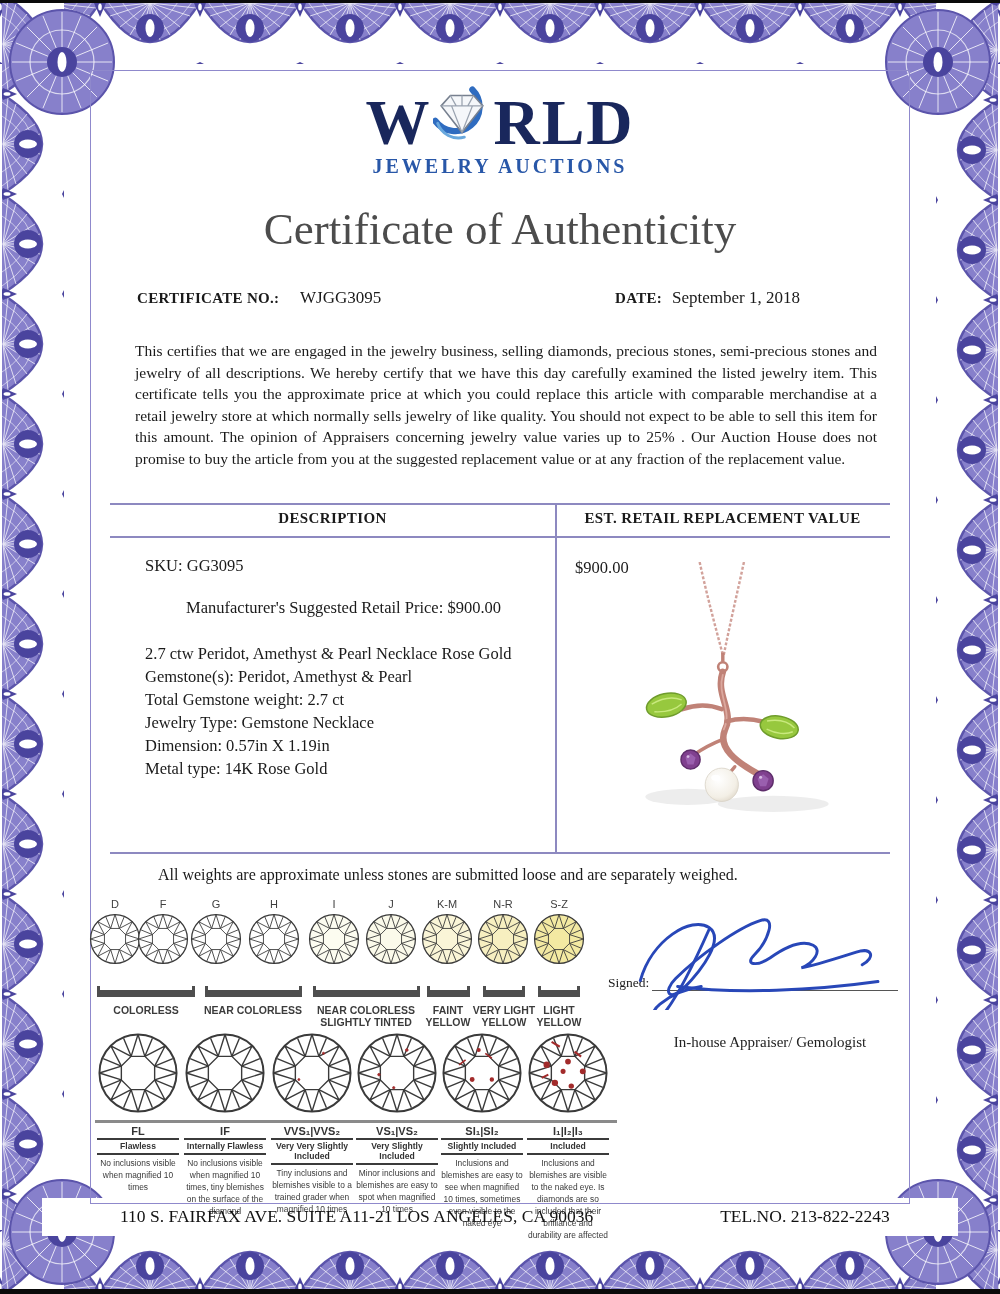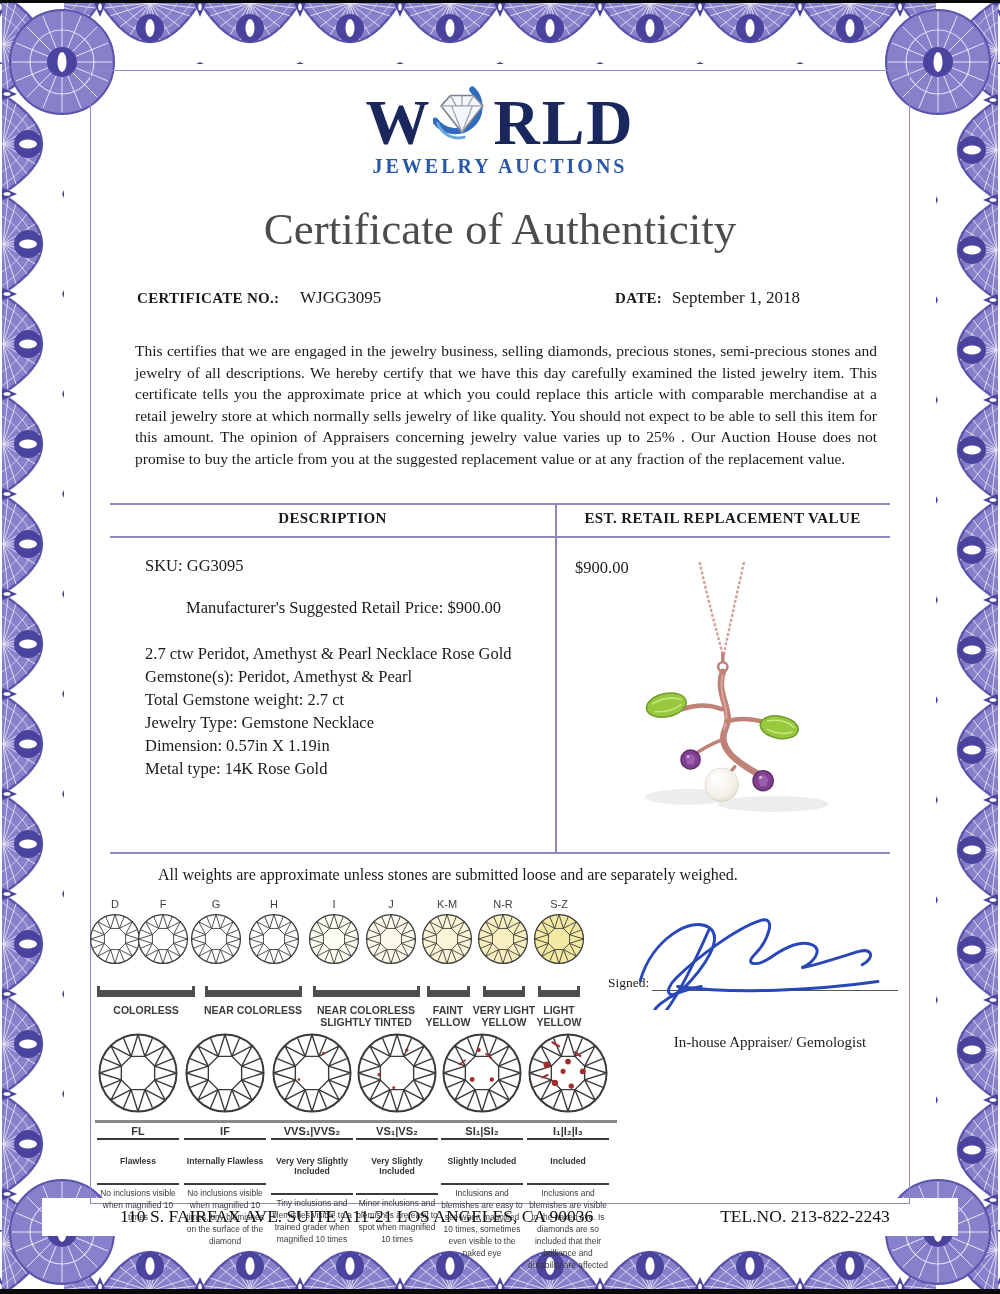--- a/index.html
+++ b/index.html
@@ -56,21 +56,21 @@
   #sign-line{left:652px;top:990px;width:246px;height:0;border-top:1.5px solid #555;}
   #signature-svg{left:618px;top:902px;width:296px;height:108px;}
   #signer-title{left:630px;top:994px;width:280px;text-align:center;font-size:15px;color:#222;margin-top:40px;}
   
   #clarity-chart{left:95px;top:1032px;width:522px;height:180px;font-family:"Liberation Sans",sans-serif;}
   #clarity-shelf{position:absolute;left:0;top:88px;width:522px;height:3px;background:#8a8a8a;}
   .cl-col{position:absolute;top:0;width:84px;text-align:center;}
   .cl-col svg{width:82px;height:82px;margin:0 auto;display:block;}
   .cl-grade{margin-top:11px;font-size:11px;font-weight:bold;color:#333;}
   .cl-rule{height:0;border-top:2.5px solid #3b3b3b;margin:1px 1px 0 1px;}
-  .cl-name{font-size:8.6px;font-weight:bold;color:#333;padding:16px 0;}
+  .cl-name{font-size:8.6px;font-weight:bold;color:#333;padding:1px 0;}
   .cl-desc{font-size:8.4px;line-height:12px;color:#3a3a3a;margin-top:2px;}
   .red{fill:#a22b2b;stroke:#a22b2b;}
   
   #footer-address{left:120px;top:1206px;width:520px;text-align:left;font-size:17.5px;color:#111;}
   #footer-tel{left:690px;top:1206px;width:230px;text-align:center;font-size:17.5px;color:#111;}
 </style>
 </head>
 <body>
 
 <div id="cert">

